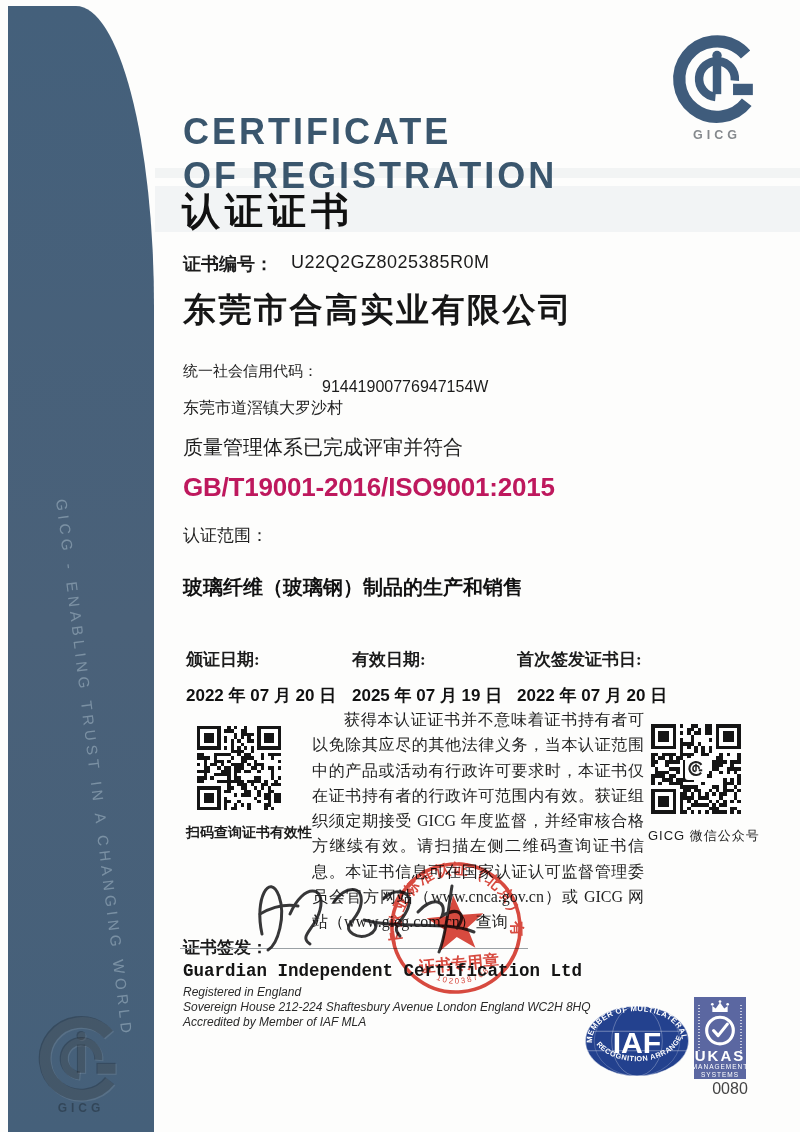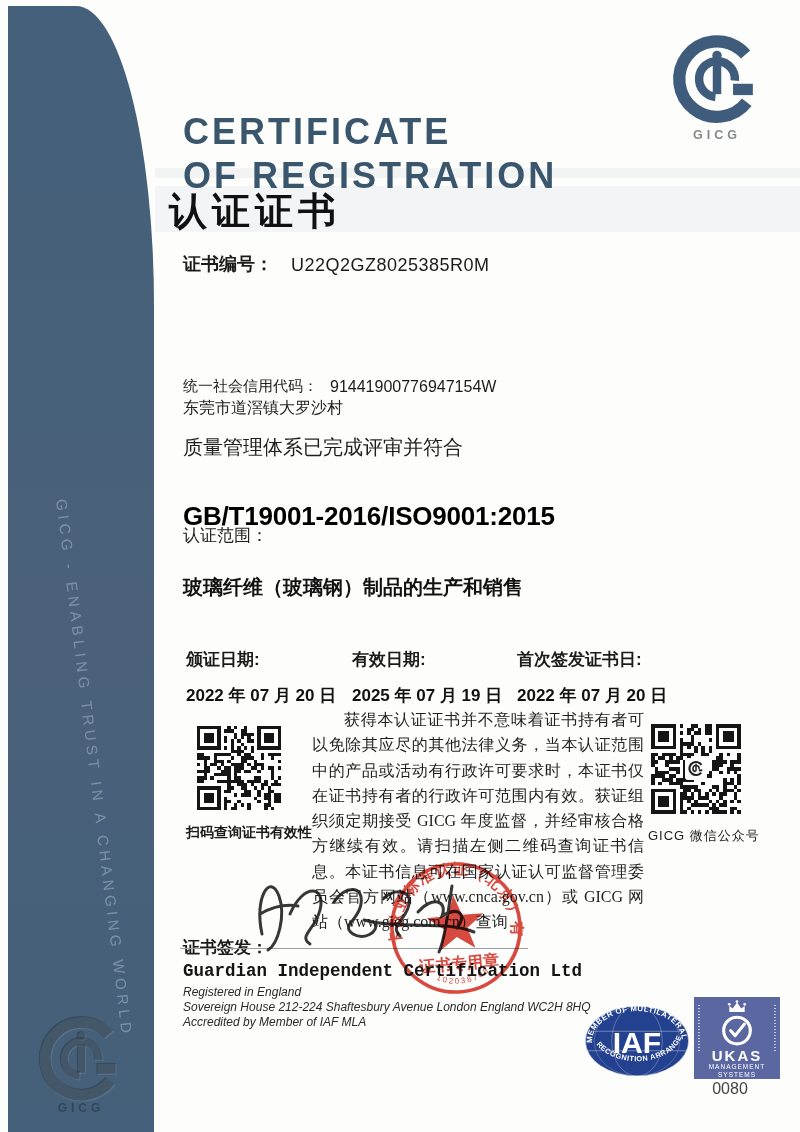--- a/index.html
+++ b/index.html
@@ -17,37 +17,37 @@
           white-space:nowrap;font-size:15px;letter-spacing:4.5px;font-weight:500;
           color:rgba(219,234,244,0.35);}
   .watermark{position:absolute;left:18px;top:1005px;width:110px;text-align:center;}
   .watermark .wm-txt{margin-top:-14px;font-size:12px;letter-spacing:4px;font-weight:700;color:rgba(0,0,0,0.28);}
   
   .gicg-logo{position:absolute;left:663px;top:30px;width:108px;text-align:center;color:#3f5c7c;}
   .gicg-logo .lg-txt{margin-top:-6px;font-size:12.5px;letter-spacing:4px;font-weight:700;color:#85898d;}
   
   .title{position:absolute;left:183px;top:86px;font-weight:800;font-size:36px;line-height:44px;
          letter-spacing:3px;color:#3a566d;}
-  .title-cn{position:absolute;left:169px;top:186px;font-size:38px;font-weight:700;letter-spacing:5px;color:#111;}
-  .row{position:absolute;display:flex;align-items:flex-end;}
+  .title-cn{position:absolute;left:182px;top:186px;font-size:38px;font-weight:700;letter-spacing:5px;color:#111;}
+  .row{position:absolute;display:flex;align-items:flex-start;}
   .certno{left:183px;top:252px;gap:18px;}
   .certno .lab{font-size:18px;font-weight:700;}
   .certno .val{font-size:18px;letter-spacing:0.5px;font-family:"Liberation Sans",sans-serif;}
   .company{position:absolute;left:183px;top:288px;font-family:"Liberation Serif",serif;
            font-size:33px;font-weight:700;letter-spacing:2.5px;color:#161616;}
-  .credit{left:183px;top:362px;gap:12px;font-family:"Liberation Serif",serif;}
+  .credit{left:183px;top:362px;gap:4px;font-family:"Liberation Serif",serif;}
   .credit .lab{font-size:15px;color:#222;}
   .credit .val{font-size:16px;font-family:"Liberation Sans",sans-serif;color:#1b1b1b;margin-top:16px;}
   .address{position:absolute;left:183px;top:398px;font-family:"Liberation Serif",serif;font-size:16px;color:#222;}
   .statement{position:absolute;left:183px;top:434px;font-family:"Liberation Serif",serif;font-size:20px;color:#1d1d1d;}
-  .standard{position:absolute;left:183px;top:472px;font-size:26px;font-weight:800;letter-spacing:-0.2px;color:#000000;margin-top:29px;}
+  .standard{position:absolute;left:183px;top:472px;font-size:26px;font-weight:800;letter-spacing:-0.2px;color:#be185d;}
   .scope-label{position:absolute;left:183px;top:524px;font-family:"Liberation Serif",serif;font-size:17px;color:#222;text-align:center;}
   .scope-value{position:absolute;left:183px;top:574px;font-size:20px;font-weight:700;color:#111;}
   
-  .dl{position:absolute;top:648px;font-family:Liberation Sans, sans-serif;font-size:17px;font-weight:700;color:#1b1b1b;text-align:center;}
+  .dl{position:absolute;top:648px;font-family:Liberation Serif, serif;font-size:17px;font-weight:700;color:#1b1b1b;text-align:center;}
   .dv{position:absolute;top:684px;font-size:17px;font-weight:700;color:#111;}
   .c1{left:186px;} .c2{left:352px;} .c3{left:517px;}
   
   .qr{position:absolute;background:#fff;}
   .qr-left{left:197px;top:726px;width:84px;height:84px;}
   .qr-right{left:651px;top:724px;width:90px;height:90px;}
   .qr-center-logo{position:absolute;left:50%;top:50%;width:22px;height:22px;margin:-11px 0 0 -11px;
                   background:#fff;border-radius:3px;display:flex;align-items:center;justify-content:center;color:#222;}
   .qr-cap-left{position:absolute;left:186px;top:824px;font-size:14px;font-weight:600;
                font-family:"Liberation Serif",serif;color:#1b1b1b;}
@@ -59,21 +59,21 @@
              font-size:17px;font-weight:700;color:#1b1b1b;margin-top:16px;}
   .sig-line{position:absolute;left:180px;top:948px;width:348px;border-top:1.5px solid #9aa0a4;}
   .signature{position:absolute;left:246px;top:856px;}
   .stamp{position:absolute;left:381px;top:853px;width:150px;height:150px;mix-blend-mode:multiply;}
   
   .issuer-name{position:absolute;left:183px;top:961px;font-size:17.5px;font-weight:700;color:#141414;font-family:Liberation Mono, monospace;}
   .iss{position:absolute;left:183px;font-style:italic;font-size:12px;color:#2a2a2a;}
   .i1{top:985px;} .i2{top:1000px;} .i3{top:1015px;}
   
   .iaf{position:absolute;left:583px;top:1004px;width:108px;height:74px;}
-  .ukas{position:absolute;left:694px;top:997px;width:86px;height:82px;background:#5b67a1;
+  .ukas{position:absolute;left:694px;top:997px;width:52px;height:82px;background:#5b67a1;
         display:flex;flex-direction:column;align-items:center;padding-top:3px;box-sizing:border-box;}
   .ukas .side{position:absolute;top:8px;bottom:28px;width:2px;
         background:repeating-linear-gradient(180deg,rgba(255,255,255,.65) 0 1px,transparent 1px 3px);}
   .ukas .sl{left:4px;} .ukas .sr{right:4px;}
   .ukas-word{color:#fff;font-weight:800;font-size:15px;letter-spacing:2px;line-height:1;margin-top:1px;}
   .ukas-sub{color:#fff;font-size:6.5px;letter-spacing:1px;line-height:1.25;}
   .ukas-num{position:absolute;left:694px;top:1080px;width:72px;text-align:center;font-size:16px;color:#444;}
   .dot{fill:#dfe9ea;} .cline{stroke:#e2ecec;fill:none;stroke-width:1;}
 </style>
 </head>
@@ -153,20 +153,21 @@
     <div>CERTIFICATE</div>
     <div>OF REGISTRATION</div>
   </h1>
   <div class="title-cn">认证证书</div>
 
   <div class="row certno">
     <span class="lab">证书编号：</span>
     <span class="val">U22Q2GZ8025385R0M</span>
   </div>
 
+  <div class="company">东莞市合高实业有限公司</div>
 
   <div class="row credit">
     <span class="lab">统一社会信用代码：</span>
     <span class="val">91441900776947154W</span>
   </div>
 
   <div class="address">东莞市道滘镇大罗沙村</div>
   <div class="statement">质量管理体系已完成评审并符合</div>
   <div class="standard">GB/T19001-2016/ISO9001:2015</div>
   <div class="scope-label">认证范围：</div>

